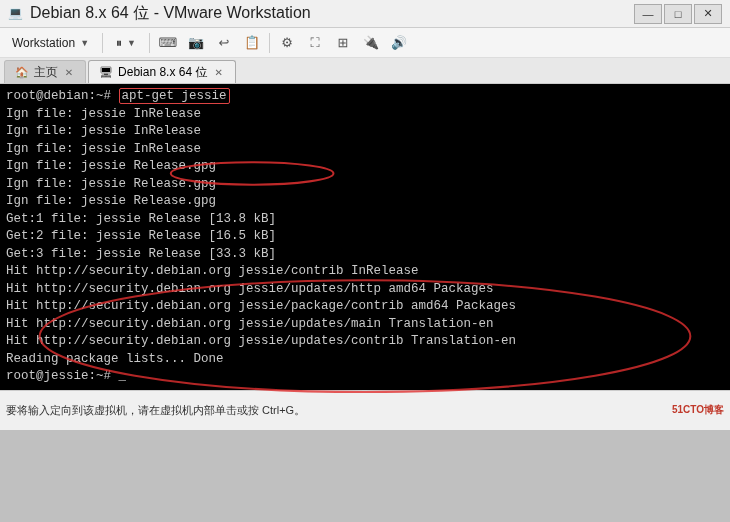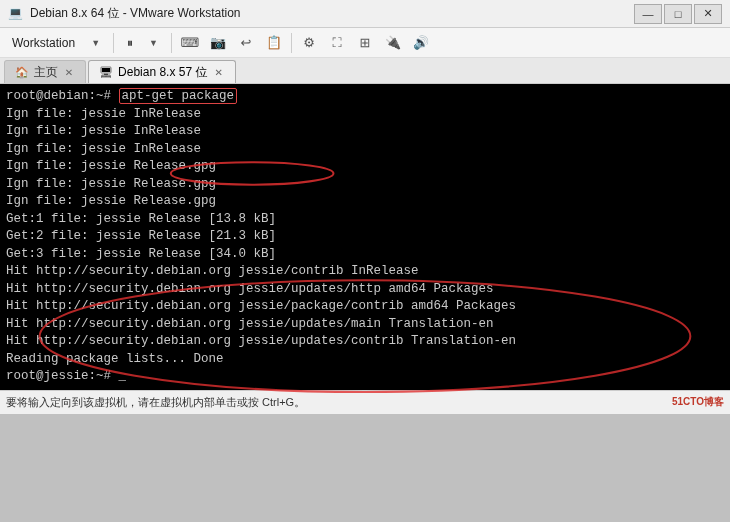--- a/index.html
+++ b/index.html
@@ -26,21 +26,21 @@
     .title-bar-left {
       display: flex;
       align-items: center;
       gap: 6px;
     }
     .title-icon {
       width: 16px;
       height: 16px;
     }
     .title-text {
-      font-size: 12px;
+      font-size: 16px;
       color: #222;
     }
     .title-bar-controls {
       display: flex;
       gap: 2px;
     }
     .title-btn {
       width: 28px;
       height: 20px;
       background: #e0e0e0;
@@ -63,21 +63,21 @@
       border-bottom: 1px solid #ddd;
       gap: 2px;
     }
     .menu-item {
       padding: 4px 8px;
       cursor: pointer;
       font-size: 12px;
       color: #222;
       display: flex;
       align-items: center;
-      gap: 16px;
+      gap: 5px;
       border-radius: 2px;
     }
     .menu-arrow {
       font-size: 9px;
       color: #555;
     }
     .menu-divider {
       width: 1px;
       height: 20px;
       background: #ccc;
@@ -166,21 +166,21 @@
       background: #000;
     }
     .terminal-overlay {
       position: absolute;
       top: 0; left: 0; right: 0; bottom: 0;
       pointer-events: none;
     }
 
     
     .status-bar {
-      height: 24px;
+      height: 40px;
       background: #f0f0f0;
       border-top: 1px solid #ccc;
       display: flex;
       align-items: center;
       padding: 0 6px;
       font-size: 11px;
       color: #333;
       gap: 8px;
     }
     .status-bar-right {
@@ -252,43 +252,43 @@
 </div>
 
 <div class="tab-bar">
   <div class="tab">
     <span class="tab-icon">🏠</span>
     <span>主页</span>
     <span class="tab-close">✕</span>
   </div>
   <div class="tab active">
     <span class="tab-icon">🖥</span>
-    <span>Debian 8.x 57 位</span>
+    <span>Debian 8.x 64 位</span>
     <span class="tab-close">✕</span>
   </div>
 </div>
 
 <div class="terminal-wrapper">
   <div class="terminal" id="terminal-content">
   <div class="terminal-line"></div>
       <div class="terminal-line"></div>
       <div class="terminal-line"></div>
       <div class="terminal-line"></div>
       <div class="terminal-line"></div>
       <div class="terminal-line"></div>
-      <div class="terminal-line">root@debian:~# <span style="border:1.5px solid #d44;border-radius:2px;padding:0 2px;color:#c8c8c8;">apt-get package</span></div>
+      <div class="terminal-line">root@debian:~# <span style="border:1.5px solid #d44;border-radius:2px;padding:0 2px;color:#c8c8c8;">apt-get jessie</span></div>
       <div class="terminal-line">Ign file: jessie InRelease</div>
       <div class="terminal-line">Ign file: jessie InRelease</div>
       <div class="terminal-line">Ign file: jessie InRelease</div>
       <div class="terminal-line">Ign file: jessie Release.gpg</div>
       <div class="terminal-line">Ign file: jessie Release.gpg</div>
       <div class="terminal-line">Ign file: jessie Release.gpg</div>
       <div class="terminal-line">Get:1 file: jessie Release [13.8 kB]</div>
-      <div class="terminal-line">Get:2 file: jessie Release [21.3 kB]</div>
-      <div class="terminal-line">Get:3 file: jessie Release [34.0 kB]</div>
+      <div class="terminal-line">Get:2 file: jessie Release [16.5 kB]</div>
+      <div class="terminal-line">Get:3 file: jessie Release [33.3 kB]</div>
       <div class="terminal-line">Hit http://security.debian.org jessie/contrib InRelease</div>
       <div class="terminal-line">Hit http://security.debian.org jessie/updates/http amd64 Packages</div>
       <div class="terminal-line">Hit http://security.debian.org jessie/package/contrib amd64 Packages</div>
       <div class="terminal-line">Hit http://security.debian.org jessie/updates/main Translation-en</div>
       <div class="terminal-line">Hit http://security.debian.org jessie/updates/contrib Translation-en</div>
       <div class="terminal-line">Reading package lists... Done</div>
       <div class="terminal-line">root@jessie:~# _</div>
     </div>
 
   <svg class="terminal-overlay" viewBox="0 0 718 362" preserveAspectRatio="none">

